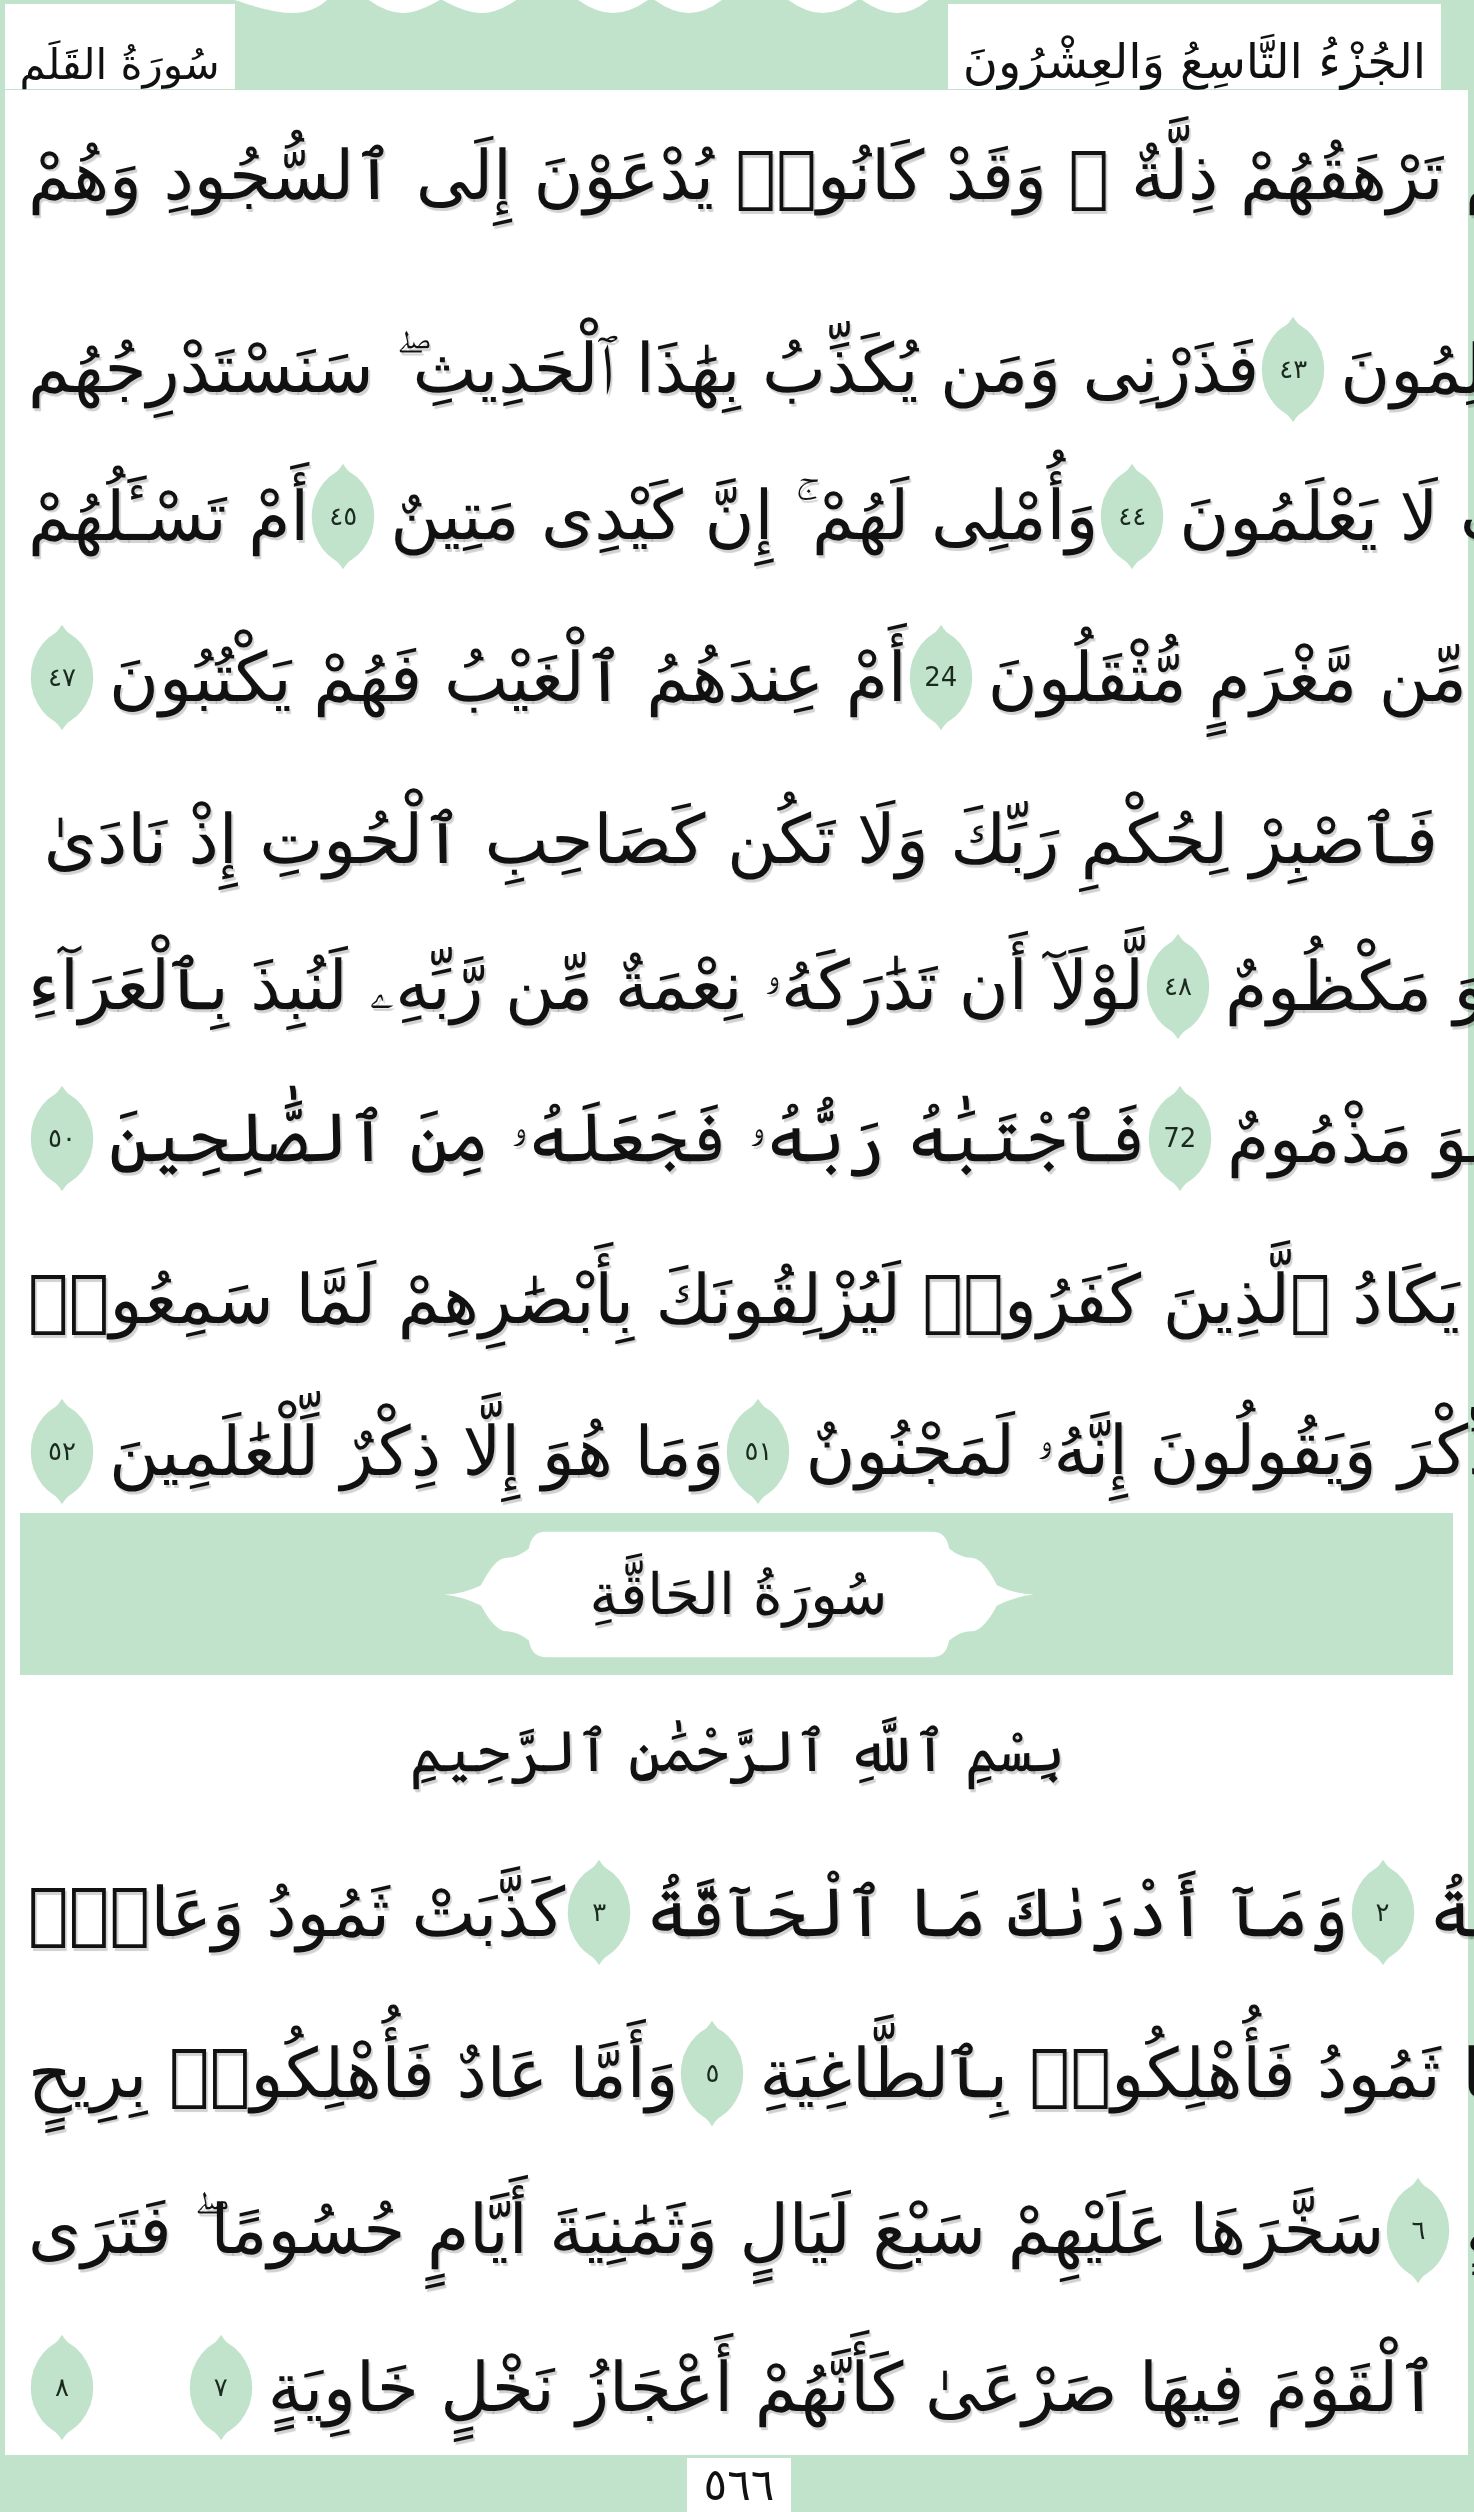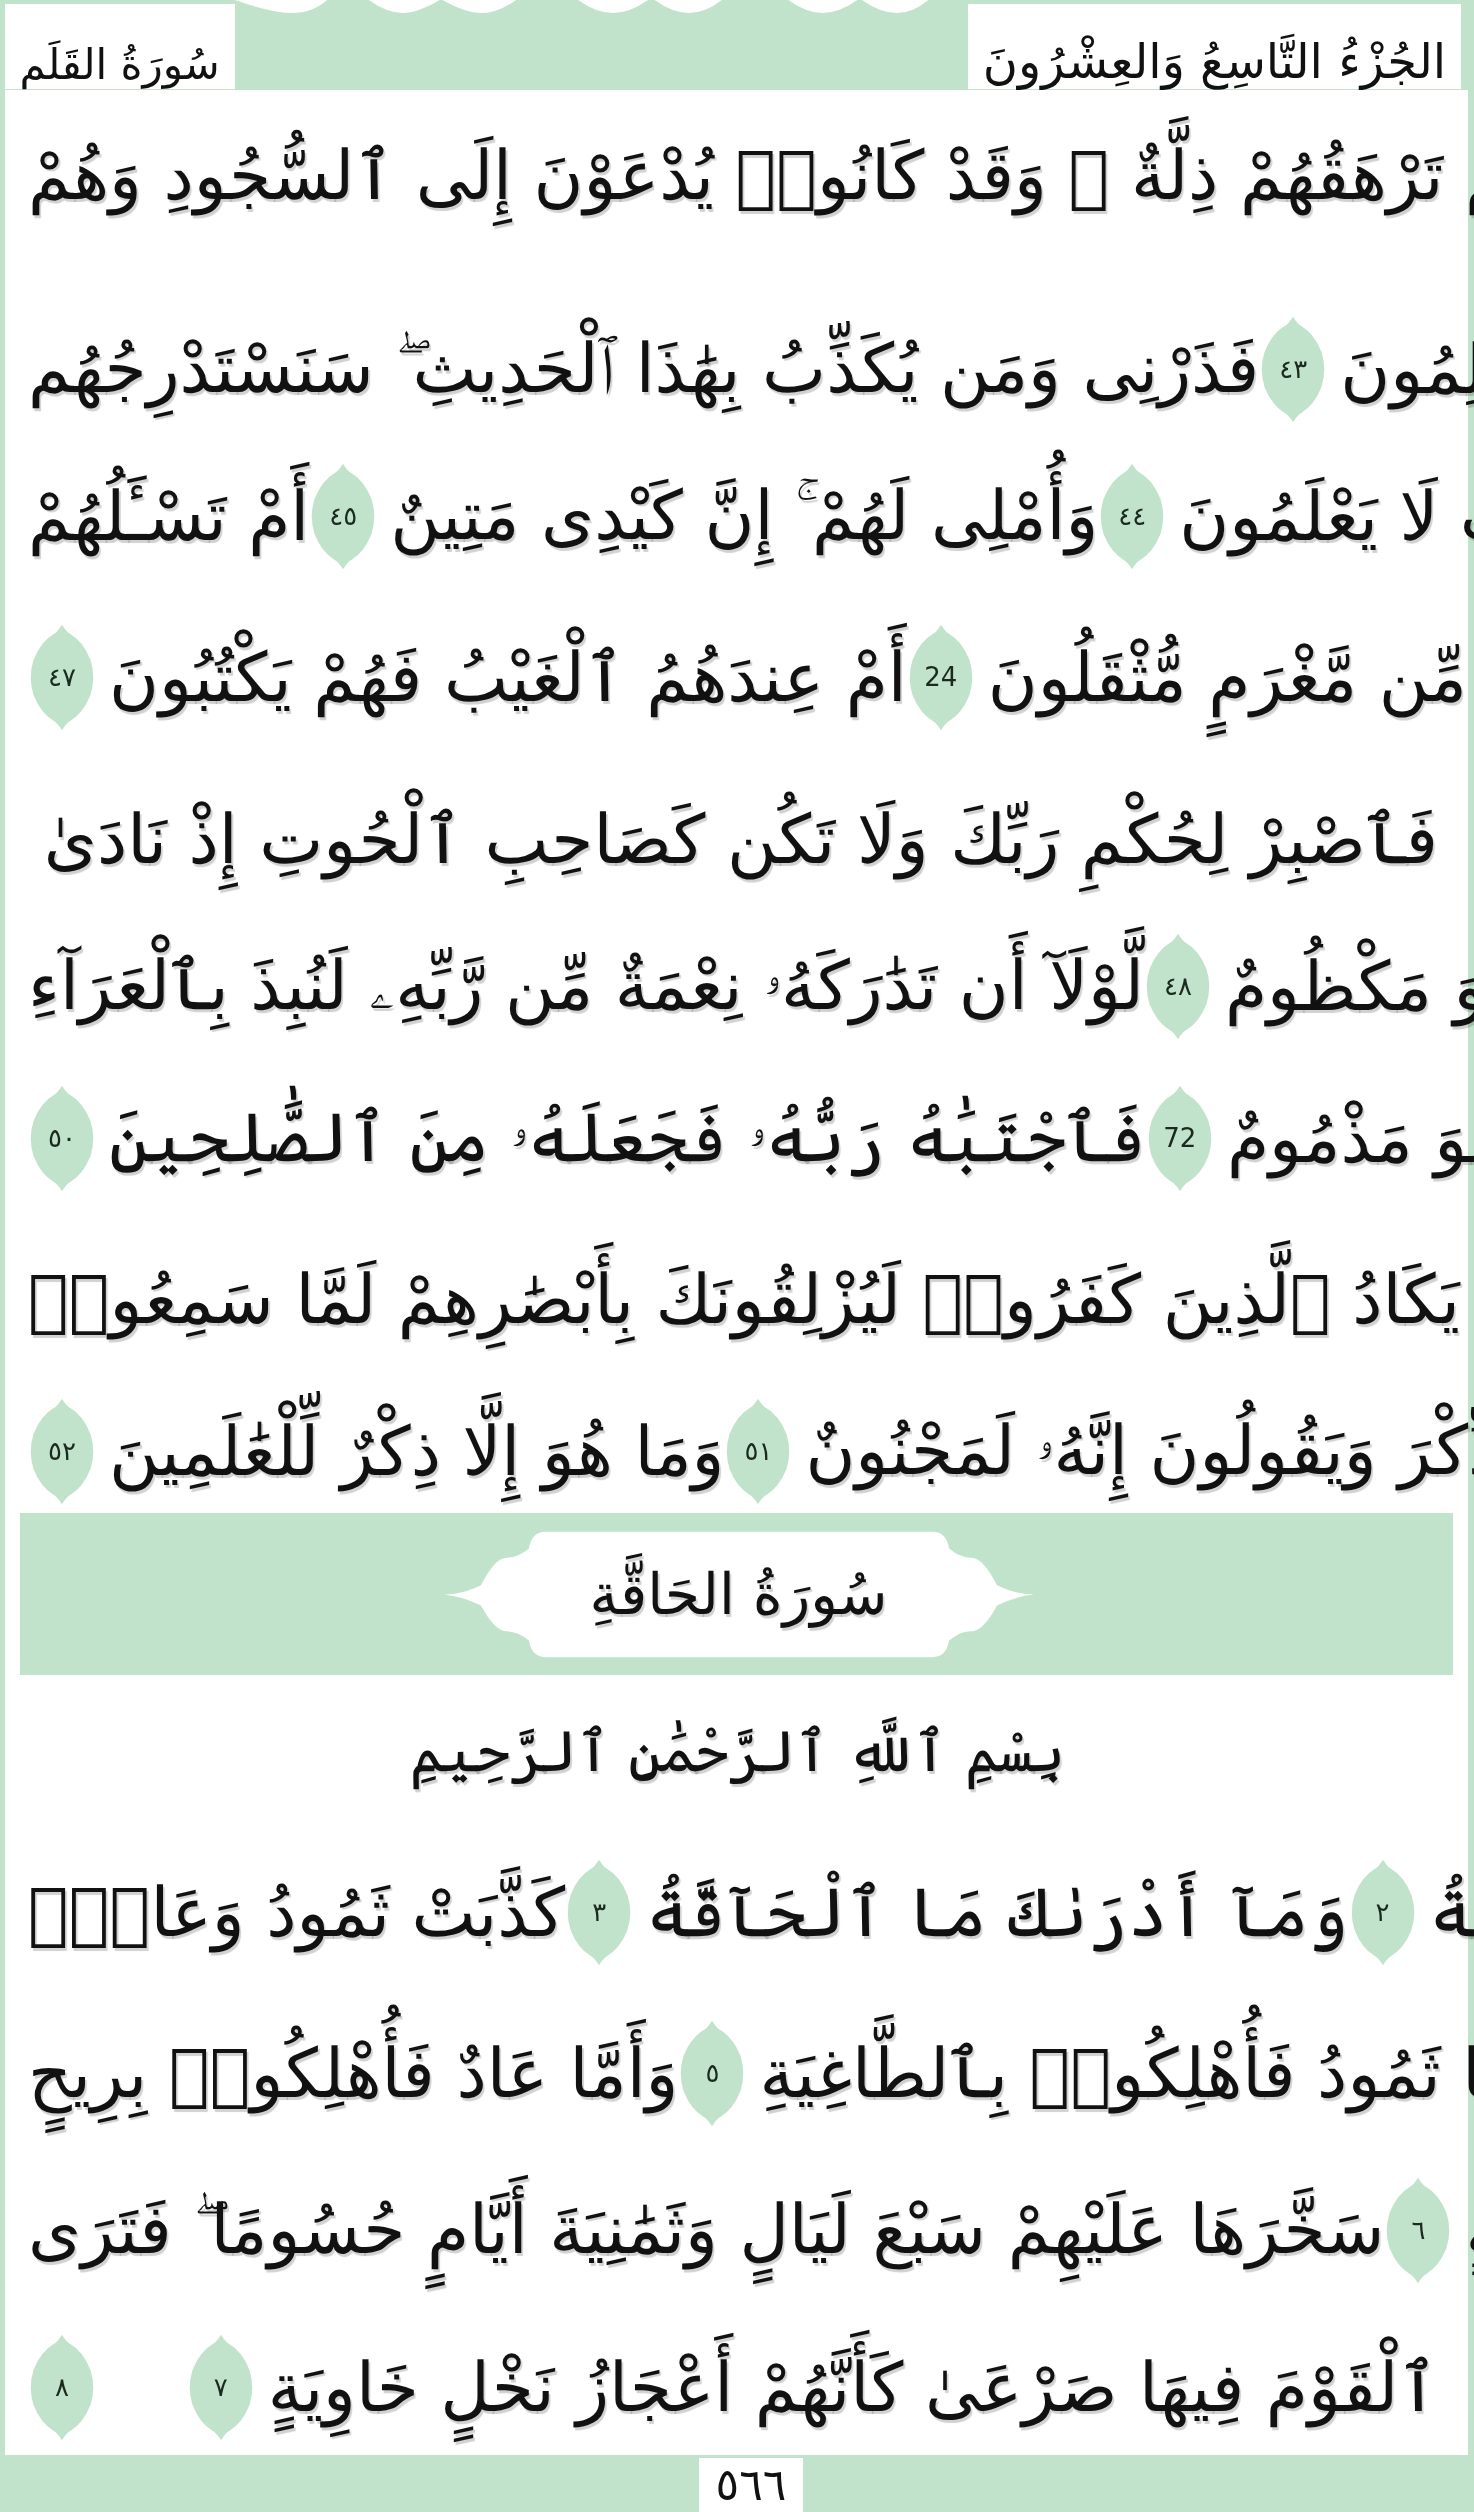--- a/index.html
+++ b/index.html
@@ -13,21 +13,21 @@
   .header {
     position: absolute; left: 0; top: 0; width: 1475px; height: 90px; background: #c1e3cb;
   }
   .scallops { position: absolute; left: 235px; top: 0; width: 733px; height: 13px; }
   .hdr-box {
     position: absolute; top: 3.7px; height: 85px; background: #fff;
     display: flex; align-items: flex-end; justify-content: center;
     color: #111; direction: rtl; white-space: nowrap;
   }
   .hdr-surah { left: 4.6px; width: 230px; font-size: 42px; }
-  .hdr-juz { left: 968px; width: 493px; font-size: 48px; }
+  .hdr-juz { left: 948px; width: 493px; font-size: 48px; }
 
   
   .content {
     position: absolute; left: 2.8px; top: 90px; width: 1467px; height: 2365px;
     background: #fff; border-left: 2.8px solid #c1e3cb; border-right: 2.8px solid #c1e3cb;
     box-sizing: border-box;
   }
   .line {
     position: absolute; left: 28px; width: 1410px; height: 138px;
     display: flex; flex-direction: row-reverse; justify-content: space-between; align-items: center;
@@ -58,21 +58,21 @@
     text-shadow: 1.8px 2.8px 0.9px rgba(0,0,0,0.18);
   }
   .basmala {
     position: absolute; left: 0; top: 1700px; width: 1475px; height: 101px;
     display: flex; align-items: center; justify-content: center;
     font-family: "DejaVu Serif", serif; font-size: 57px; color: #111; direction: rtl;
     text-shadow: 1.8px 2.8px 0.9px rgba(0,0,0,0.18);
   }
 
   
-  .footer { position: absolute; left: 0; top: 2455px; width: 1204px; height: 57px; background: #c1e3cb; margin-left: 12px; }
+  .footer { position: absolute; left: 0; top: 2455px; width: 1204px; height: 57px; background: #c1e3cb; }
   .page-num {
     position: absolute; left: 687px; top: 2.8px; width: 104px; height: 54px; background: #fff;
     display: flex; align-items: center; justify-content: center;
     font-size: 44px; color: #111; font-family: "DejaVu Sans", sans-serif;
   }
 </style>
 </head>
 <body>
 
 <div class="page">

